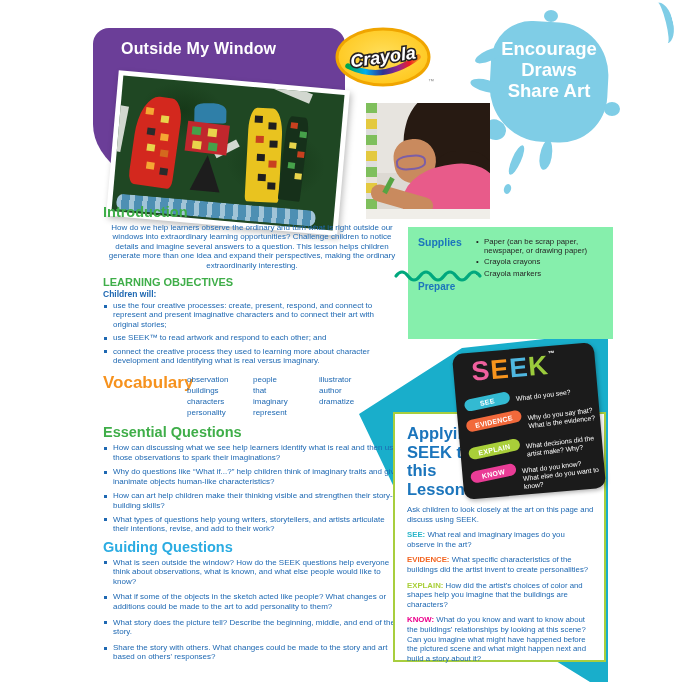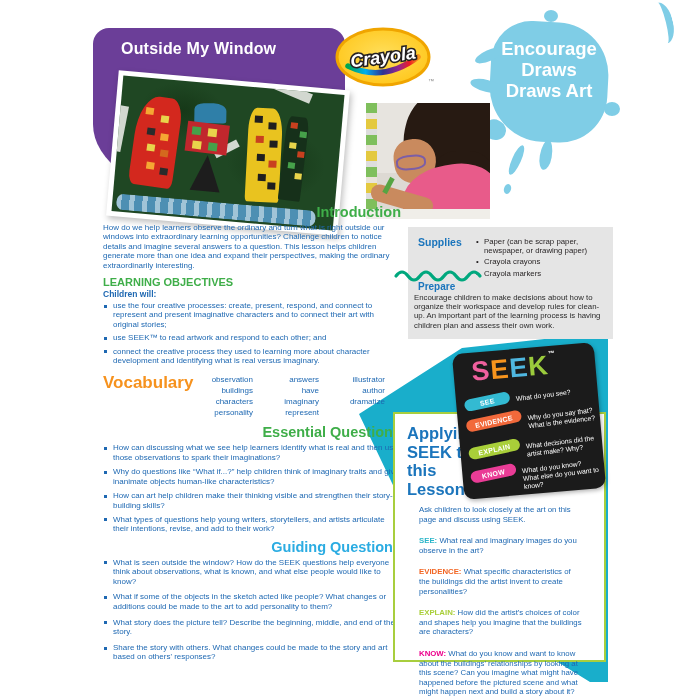--- a/index.html
+++ b/index.html
@@ -75,54 +75,54 @@
   .ph-hair2{right:-6px;top:48px;width:66px;height:72px;background:#271A12;border-radius:40%;}
   .ph-face{left:28px;top:36px;width:42px;height:44px;background:#C98A5E;border-radius:46% 54% 58% 50%;transform:rotate(-8deg);}
   .ph-glass{left:30px;top:52px;width:26px;height:11px;border:2.5px solid #7B5EA7;border-radius:40%;transform:rotate(-6deg);}
   .ph-shirt{left:36px;top:62px;width:96px;height:66px;background:#E85B8A;border-radius:50% 42% 0 0;transform:rotate(-9deg);}
   .ph-arm{left:4px;top:88px;width:64px;height:17px;background:#C98A5E;border-radius:9px;transform:rotate(16deg);}
   .ph-marker{left:20px;top:74px;width:5px;height:17px;background:#56A442;transform:rotate(28deg);}
   .ph-table{left:0;bottom:0;width:100%;height:10px;background:#F0EEE9;}
 
   
   .col-left{position:absolute;left:103px;top:204px;width:298px;z-index:2;}
-  .hg,.hb{font-size:14.5px;font-weight:bold;margin:0 0 3px 0;text-align:right;}
+  .hg,.hb{font-size:14.5px;font-weight:bold;margin:0 0 3px 0;}
   .hg{color:#3FAE49;}
   .hb{color:#2BACE2;}
-  .body{font-size:8px;line-height:9.4px;color:#1E68B2;margin:0;}
+  .body{font-size:8px;line-height:9.4px;color:#1E68B2;margin:0;text-align:center;}
   .lo-h{font-size:11px;font-weight:bold;color:#3FAE49;margin:6px 0 1px 0;}
   .lead{font-size:8.5px;font-weight:bold;color:#1E68B2;margin:0 0 2px 0;}
   .blist{list-style:none;margin:0;padding:0;}
   .blist li{position:relative;padding-left:10px;margin-bottom:4px;font-size:8px;line-height:9.4px;color:#1E68B2;}
   .blist li::before{content:"";position:absolute;left:1px;top:3.5px;width:3px;height:3px;background:#1E68B2;}
   .sp5 li{margin-bottom:5px;}
   .sp6 li{margin-bottom:6.5px;}
   .vocab-row{display:flex;margin:8px 0 6px 0;}
   .ho{color:#F6921E;font-size:17px;font-weight:bold;width:84px;flex:0 0 auto;}
   .vcol{list-style:none;margin:1px 0 0 0;padding:0;width:66px;flex:0 0 auto;}
-  .vcol li{font-size:8px;line-height:11px;color:#1E68B2;text-align:right;}
-
-  
-  .supplies-box{position:absolute;left:408px;top:227px;width:205px;height:112px;background:#e5e5e5;z-index:2;}
+  .vcol li{font-size:8px;line-height:11px;color:#1E68B2;}
+
+  
+  .supplies-box{position:absolute;left:408px;top:227px;width:205px;height:112px;background:#86efac;z-index:2;}
   .sup-h{position:absolute;left:10px;top:9px;font-size:10.5px;font-weight:bold;color:#1B75BC;}
   .slist{list-style:none;position:absolute;left:68px;top:10px;width:118px;margin:0;padding:0;}
   .slist li{position:relative;padding-left:8px;font-size:7.8px;line-height:9.2px;color:#231F20;margin-bottom:2px;}
   .slist li::before{content:"•";position:absolute;left:0;top:0;color:#231F20;}
   .wavy{position:absolute;left:-15px;top:40px;}
   .prep-h{position:absolute;left:10px;top:54px;font-size:10px;font-weight:bold;color:#1B75BC;}
   .prep-p{position:absolute;left:6px;top:66px;width:194px;font-size:7.8px;line-height:9.2px;color:#2A2A2A;margin:0;}
 
   
   .teal-bg{position:absolute;left:358px;top:330px;width:250px;height:354px;background:#19AECB;z-index:1;
     clip-path:polygon(41.6% 5.1%,100% 0.6%,100% 99.4%,92.8% 99.4%,79.2% 93.5%,14.4% 93.5%,14.4% 44.4%,0.4% 23.7%);}
   .apply-box{position:absolute;left:393px;top:412px;width:213px;height:250px;background:#fff;
     border:2px solid #A8CE3E;box-sizing:border-box;padding:10px 10px 0 12px;z-index:2;}
   .apply-h{color:#1B75BC;font-weight:bold;font-size:16.5px;line-height:18.5px;}
   .apply-h span{display:block;}
-  .rbody{font-size:7.8px;line-height:9.6px;color:#1E68B2;margin:12px;}
+  .rbody{font-size:7.8px;line-height:9.6px;color:#1E68B2;margin:0;}
   .mt7{margin-top:7px;} .mt6{margin-top:6px;}
   .lbl{font-weight:bold;}
   .l-see{color:#2BB6C9;} .l-evidence{color:#F26522;} .l-explain{color:#A9CF39;} .l-know{color:#EC008C;}
 
   
   .seek-card{position:absolute;left:458px;top:348px;width:142px;height:146px;background:#1B1B1B;
     border-radius:10px;transform:rotate(-5deg);z-index:4;box-shadow:1px 2px 4px rgba(0,0,0,.3);}
   .seek-title{position:absolute;left:18px;top:4px;font-size:27px;font-weight:bold;letter-spacing:1px;}
   .s0{color:#F0609E;} .s1{color:#F7941D;} .s2{color:#4FB7E0;} .s3{color:#9BCB3C;}
   .seek-tm{color:#fff;font-size:7px;vertical-align:18px;letter-spacing:0;}
@@ -195,21 +195,21 @@
     <div class="sp sp-a2"></div>
     <div class="sp sp-a3"></div>
     <div class="sp sp-a4"></div>
     <div class="sp sp-a5"></div>
     <div class="sp sp-a6"></div>
     <div class="sp sp-a7"></div>
     <div class="sp sp-a8"></div>
     <div class="splash-text">
       <span>Encourage</span>
       <span>Draws</span>
-      <span>Draws Art</span>
+      <span>Share Art</span>
     </div>
   </div>
   <div class="flick"></div>
 
   <div class="photo">
     <div class="ph ph-wall"></div>
     <div class="ph ph-strip"></div>
     <div class="ph ph-num">1</div>
     <div class="ph ph-obj2"></div>
     <div class="ph ph-obj1"></div>
@@ -236,22 +236,22 @@
 
     <div class="vocab-row">
       <div class="ho">Vocabulary</div>
       <ul class="vcol">
         <li>observation</li>
         <li>buildings</li>
         <li>characters</li>
         <li>personality</li>
       </ul>
       <ul class="vcol">
-        <li>answers</li>
-        <li>have</li>
+        <li>people</li>
+        <li>that</li>
         <li>imaginary</li>
         <li>represent</li>
       </ul>
       <ul class="vcol">
         <li>illustrator</li>
         <li>author</li>
         <li>dramatize</li>
       </ul>
     </div>
 
@@ -278,21 +278,20 @@
     <span class="sup-h">Supplies</span>
     <ul class="slist">
       <li>Paper (can be scrap paper, newspaper, or drawing paper)</li>
       <li>Crayola crayons</li>
       <li>Crayola markers</li>
     </ul>
     <svg class="wavy" width="96" height="16" viewBox="0 0 96 16">
       <path d="M3 9 q6 -8 12 0 t12 0 t12 0 t12 0 t12 0 t12 0 t12 0" fill="none" stroke="#00A87E" stroke-width="3.2" stroke-linecap="round"></path>
     </svg>
     <div class="prep-h">Prepare</div>
-    <p class="prep-p">Encourage children to make decisions about how to organize their workspace and develop rules for clean-up. An important part of the learning process is having children plan and assess their own work.</p>
   </div>
 
   <div class="apply-box">
     <div class="apply-h">
       <span>Applying</span>
       <span>SEEK to</span>
       <span>this</span>
       <span>Lesson</span>
     </div>
     <p class="rbody mt7">Ask children to look closely at the art on this page and discuss using SEEK.</p>

